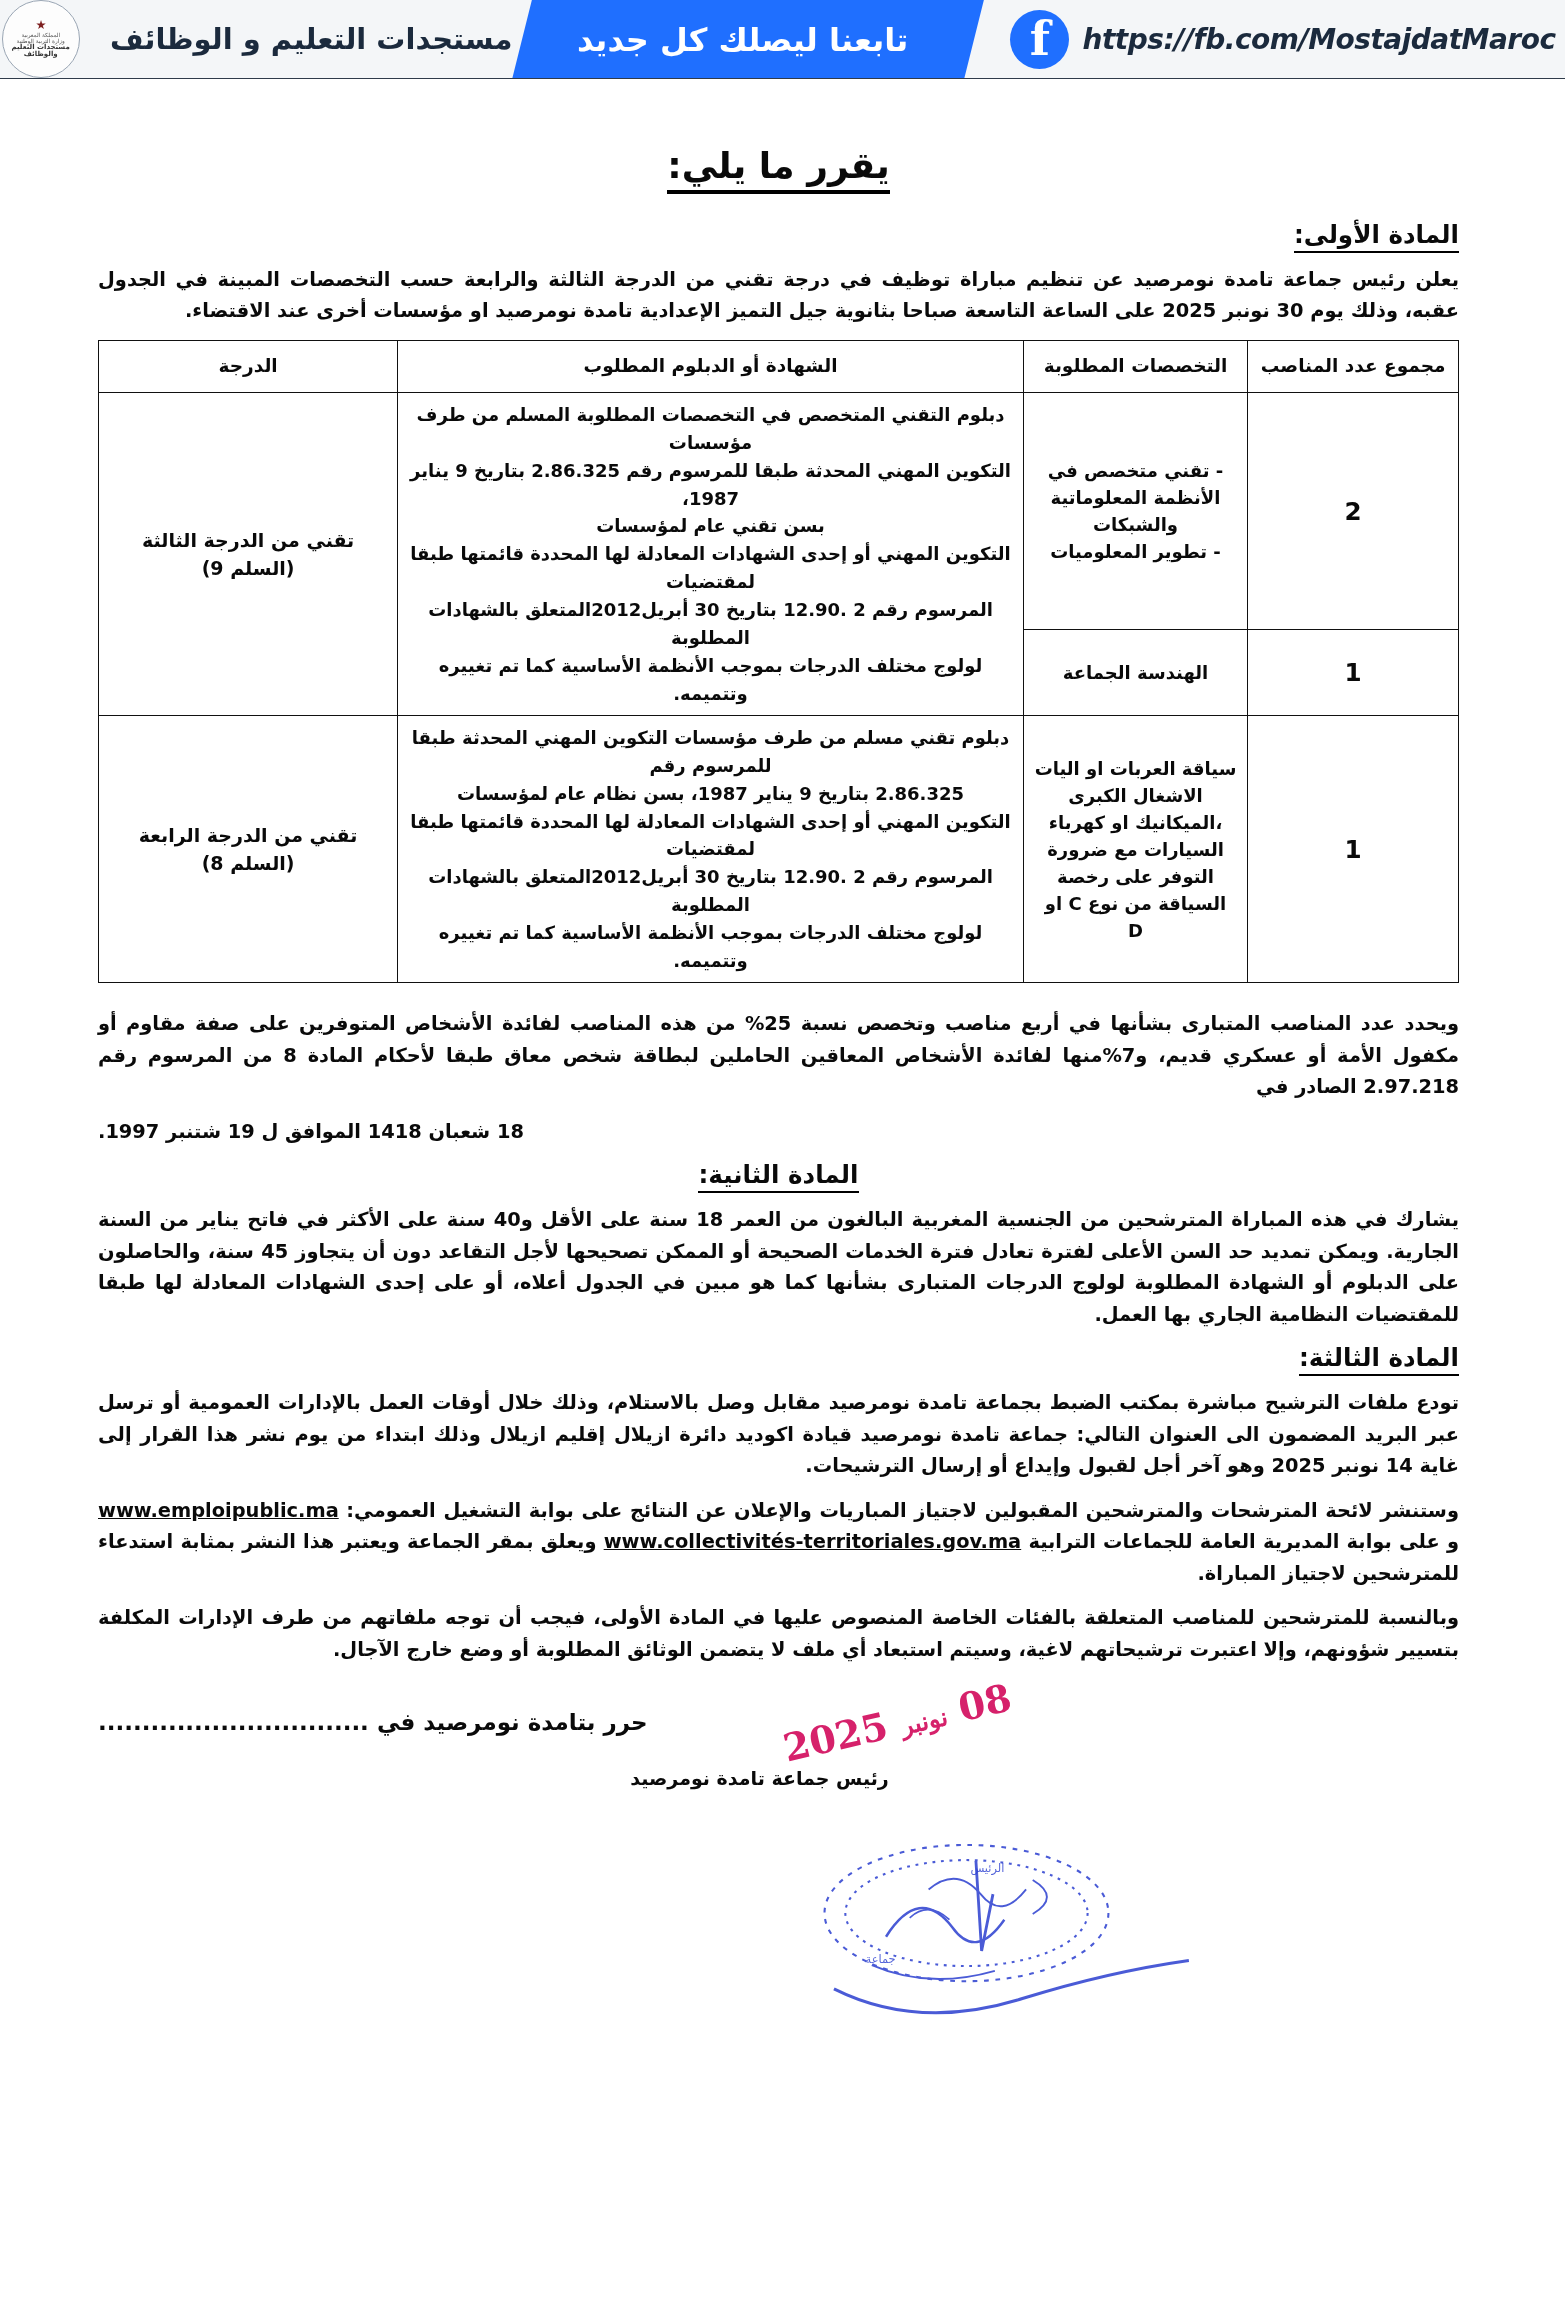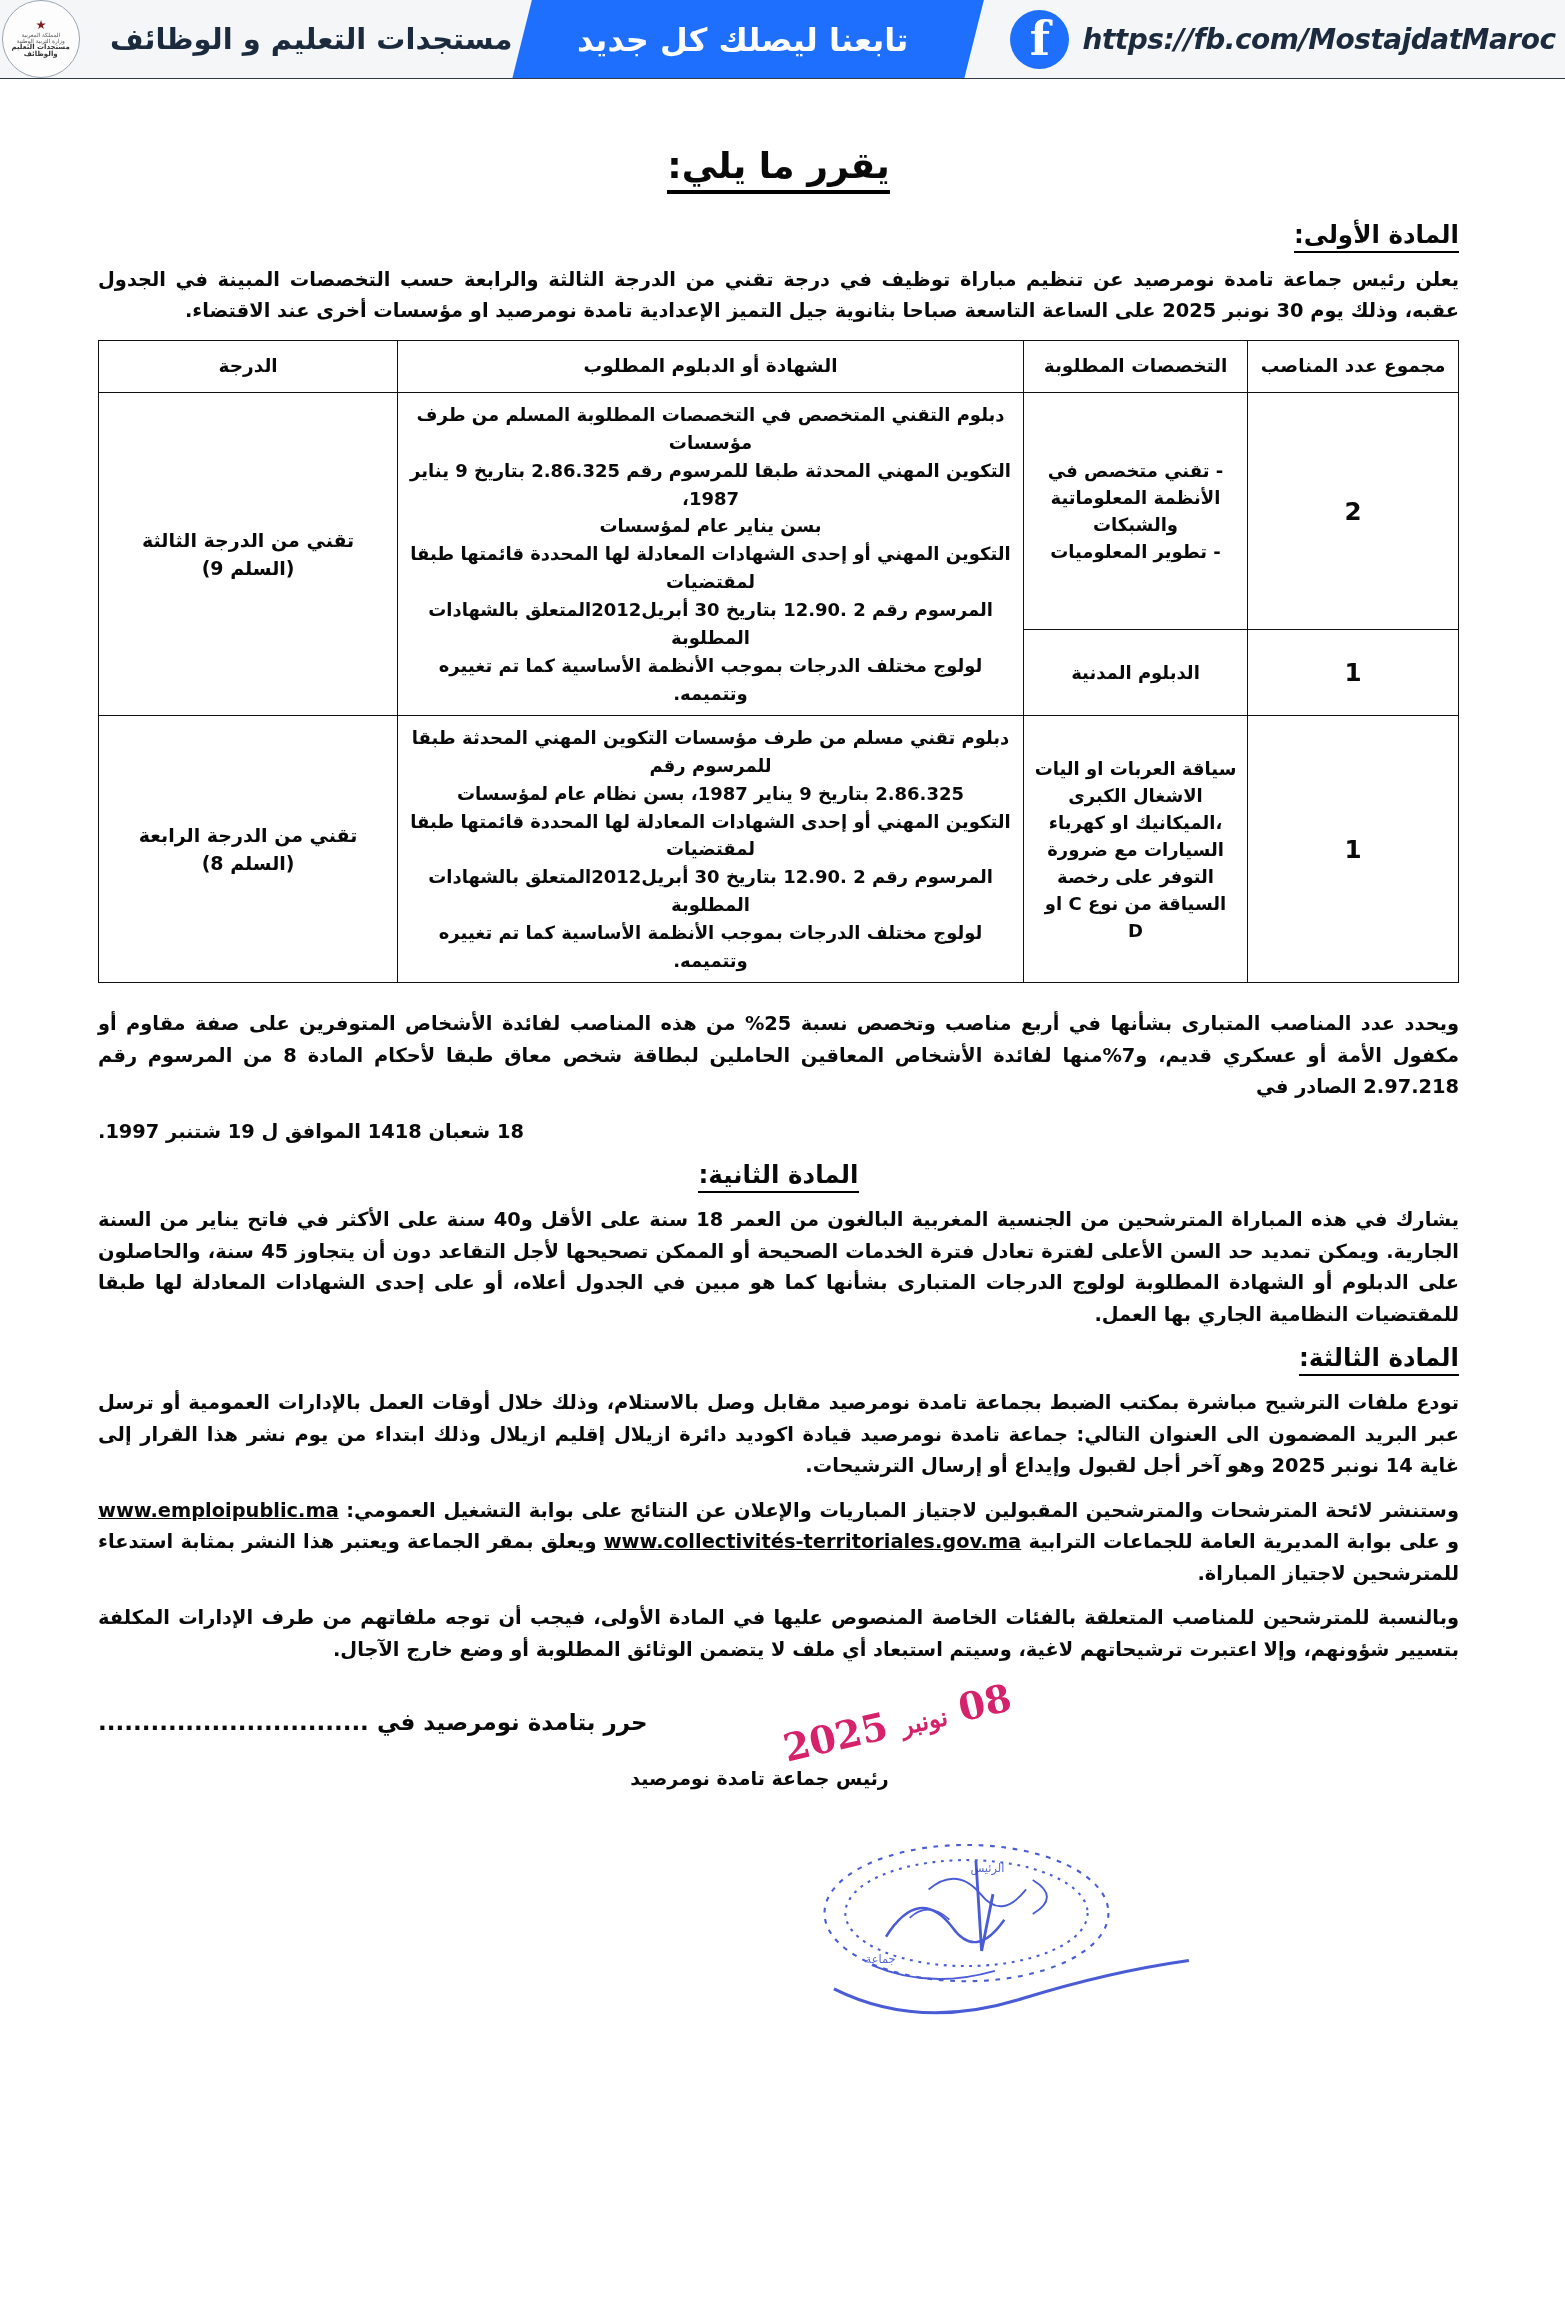--- a/index.html
+++ b/index.html
@@ -296,34 +296,34 @@
           <td class="total-cell">2</td>
           <td class="spec-cell">
             <span class="spec-line">- تقني متخصص في</span>
             <span class="spec-line">الأنظمة المعلوماتية</span>
             <span class="spec-line">والشبكات</span>
             <span class="spec-line">- تطوير المعلوميات</span>
           </td>
           <td class="dip-cell" rowspan="2">
             <span class="spec-line">دبلوم التقني المتخصص في التخصصات المطلوبة المسلم من طرف مؤسسات</span>
             <span class="spec-line">التكوين المهني المحدثة طبقا للمرسوم رقم 2.86.325 بتاريخ 9 يناير 1987،</span>
-            <span class="spec-line">بسن يناير عام لمؤسسات</span>
+            <span class="spec-line">بسن تقني عام لمؤسسات</span>
             <span class="spec-line">التكوين المهني أو إحدى الشهادات المعادلة لها المحددة قائمتها طبقا لمقتضيات</span>
             <span class="spec-line">المرسوم رقم 2 .12.90 بتاريخ 30 أبريل2012المتعلق بالشهادات المطلوبة</span>
             <span class="spec-line">لولوج مختلف الدرجات بموجب الأنظمة الأساسية كما تم تغييره وتتميمه.</span>
           </td>
           <td class="grade-cell" rowspan="2">
             <span class="spec-line">تقني من الدرجة الثالثة</span>
             <span class="spec-line">(السلم 9)</span>
           </td>
         </tr>
         <tr>
           <td class="total-cell">1</td>
           <td class="spec-cell">
-            <span class="spec-line">الدبلوم المدنية</span>
+            <span class="spec-line">الهندسة الجماعة</span>
           </td>
         </tr>
         <tr>
           <td class="total-cell">1</td>
           <td class="spec-cell">
             <span class="spec-line">سياقة العربات او اليات</span>
             <span class="spec-line">الاشغال الكبرى</span>
             <span class="spec-line">،الميكانيك او كهرباء</span>
             <span class="spec-line">السيارات مع ضرورة</span>
             <span class="spec-line">التوفر على رخصة</span>

